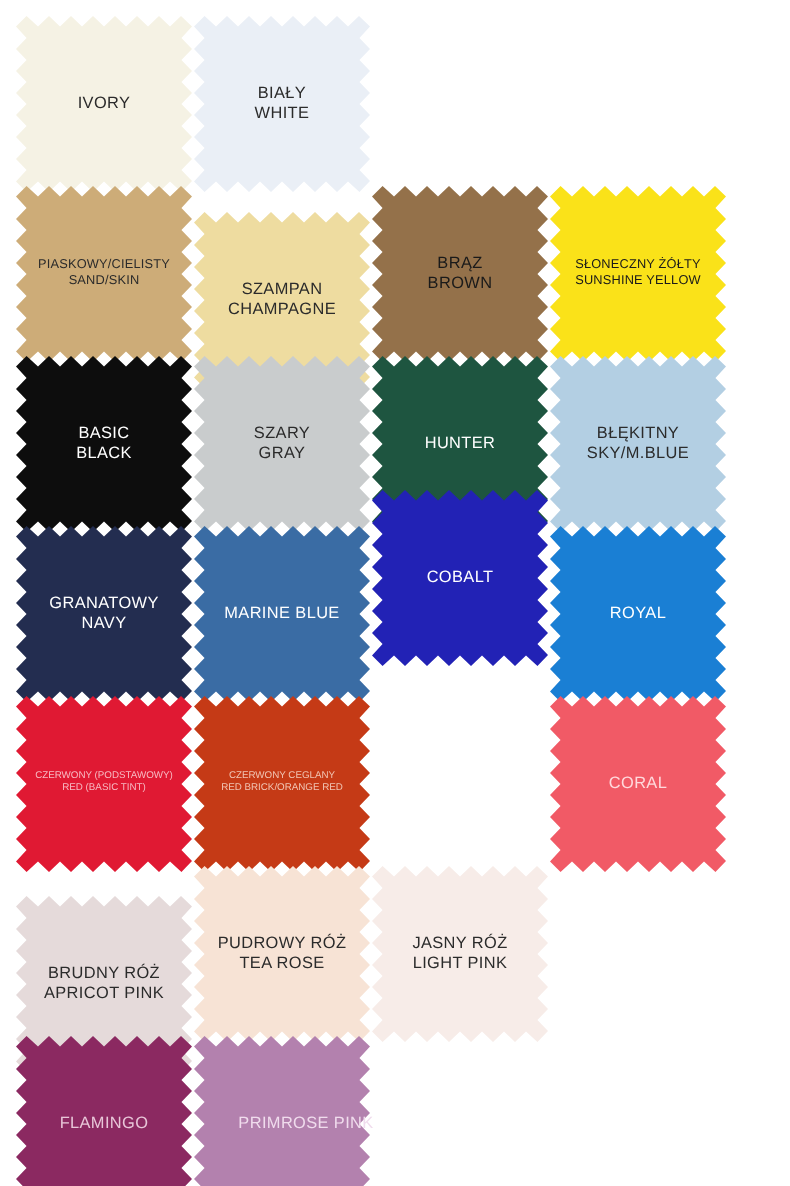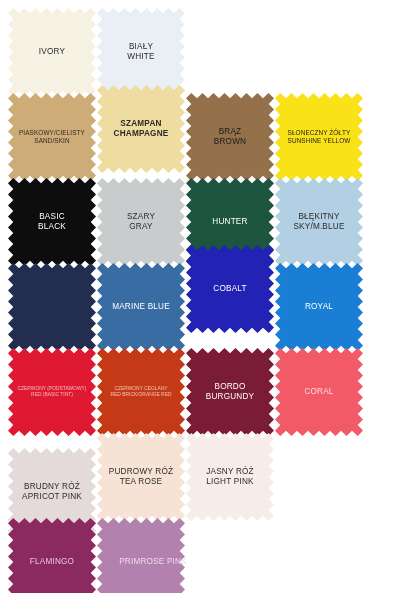--- a/index.html
+++ b/index.html
@@ -62,21 +62,21 @@
         <span class="ln">WHITE</span>
       </div>
     </div>
     <div class="swatch" style="left: 8px; top: 93px;">
       <div class="cloth" style="background: rgb(205, 172, 120);"></div>
       <div class="label sz-small" style="color: rgb(43, 43, 43);">
         <span class="ln">PIASKOWY/CIELISTY</span>
         <span class="ln">SAND/SKIN</span>
       </div>
     </div>
-    <div class="swatch" style="left: 97px; top: 85px; font-weight: bold;">
+    <div class="swatch" style="left: 97px; top: 106px;">
       <div class="cloth" style="background: rgb(238, 220, 160);"></div>
       <div class="label sz-normal" style="color: rgb(43, 43, 43);">
         <span class="ln">SZAMPAN</span>
         <span class="ln">CHAMPAGNE</span>
       </div>
     </div>
     <div class="swatch" style="left: 186px; top: 93px;">
       <div class="cloth" style="background: rgb(148, 113, 74);"></div>
       <div class="label sz-normal" style="color: rgb(26, 26, 26);">
         <span class="ln">BRĄZ</span>
@@ -112,20 +112,24 @@
     </div>
     <div class="swatch" style="left: 275px; top: 178px;">
       <div class="cloth" style="background: rgb(179, 207, 227);"></div>
       <div class="label sz-normal" style="color: rgb(43, 43, 43);">
         <span class="ln">BŁĘKITNY</span>
         <span class="ln">SKY/M.BLUE</span>
       </div>
     </div>
     <div class="swatch" style="left: 8px; top: 263px;">
       <div class="cloth" style="background: rgb(35, 45, 80);"></div>
+      <div class="label sz-normal" style="color: rgb(255, 255, 255);">
+        <span class="ln">GRANATOWY</span>
+        <span class="ln">NAVY</span>
+      </div>
     </div>
     <div class="swatch" style="left: 97px; top: 263px;">
       <div class="cloth" style="background: rgb(58, 108, 164);"></div>
       <div class="label sz-normal" style="color: rgb(255, 255, 255);">
         <span class="ln">MARINE BLUE</span>
       </div>
     </div>
     <div class="swatch" style="left: 186px; top: 245px;">
       <div class="cloth" style="background: rgb(34, 34, 181);"></div>
       <div class="label sz-normal" style="color: rgb(255, 255, 255);">
@@ -145,27 +149,20 @@
         <span class="ln">RED (BASIC TINT)</span>
       </div>
     </div>
     <div class="swatch" style="left: 97px; top: 348px;">
       <div class="cloth" style="background: rgb(197, 58, 22);"></div>
       <div class="label sz-tiny" style="color: rgb(240, 196, 179);">
         <span class="ln">CZERWONY CEGLANY</span>
         <span class="ln">RED BRICK/ORANGE RED</span>
       </div>
     </div>
-    <div class="swatch" style="left: 186px; top: 348px;">
-      <div class="cloth" style="background: rgb(122, 28, 51);"></div>
-      <div class="label sz-normal" style="color: rgb(255, 255, 255);">
-        <span class="ln">BORDO</span>
-        <span class="ln">BURGUNDY</span>
-      </div>
-    </div>
     <div class="swatch" style="left: 275px; top: 348px;">
       <div class="cloth" style="background: rgb(241, 90, 102);"></div>
       <div class="label sz-normal" style="color: rgb(255, 217, 220);">
         <span class="ln">CORAL</span>
       </div>
     </div>
     <div class="swatch" style="left: 8px; top: 433px; margin-top: 15px;">
       <div class="cloth" style="background: rgb(229, 218, 218);"></div>
       <div class="label sz-normal" style="color: rgb(43, 43, 43);">
         <span class="ln">BRUDNY RÓŻ</span>

